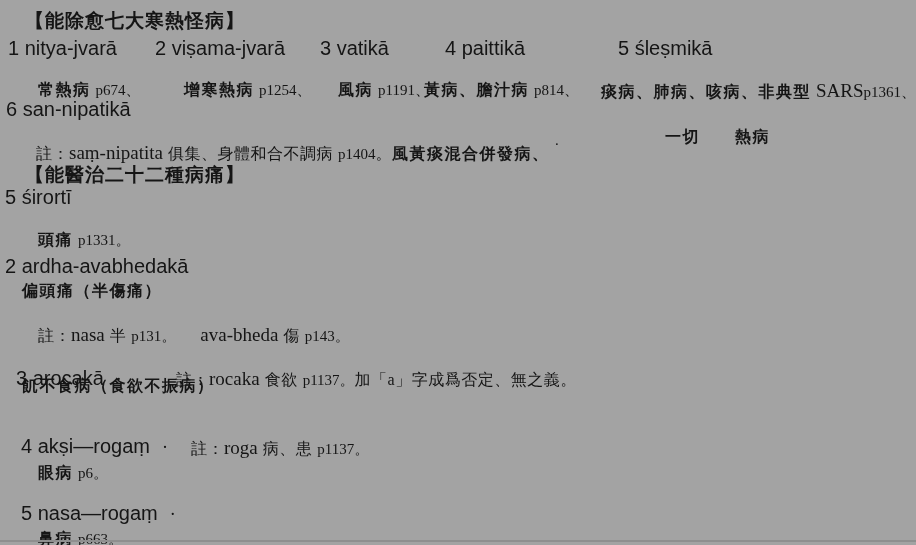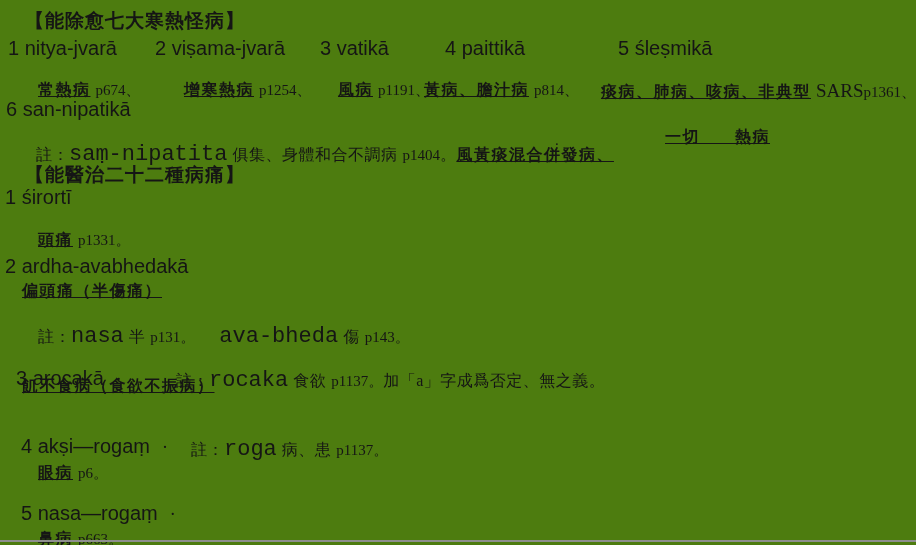--- a/index.html
+++ b/index.html
@@ -1,49 +1,48 @@
 <!DOCTYPE html>
 <html><head>
 <meta charset="utf-8">
 <style>
   html,body{margin:0;padding:0;background:#ffffff;}
   .page{
     position:relative;
     width:916px;height:545px;
-    background:#4d7c0f;
+    background:#a3a3a3;
     color:#151515;
     overflow:hidden;
     font-family:"Liberation Serif","DejaVu Serif",serif;
   }
   .abs{position:absolute;white-space:pre;}
   
   .sec-title{
     font-size:19px;font-weight:bold;letter-spacing:1px;
     font-family:"Liberation Serif","DejaVu Serif",serif;
   }
   
   .term{
     font-size:20px;
     font-family:"Liberation Sans","DejaVu Sans",sans-serif;
   }
   
   .kai{
     font-size:16px;font-weight:bold;letter-spacing:1.5px;
     font-family:"Liberation Serif","DejaVu Serif",serif;
-    text-decoration:underline;
   }
   
   .ming{
     font-size:16px;font-weight:normal;letter-spacing:0.5px;
     font-family:"Liberation Serif","DejaVu Serif",serif;
   }
   
   .lat{
-    font-size:22px;
-    font-family:Liberation Mono, monospace;
+    font-size:19px;
+    font-family:Liberation Serif, serif;
   }
   
   .ref{
     font-size:15px;
     font-family:"Liberation Serif","DejaVu Serif",serif;
     text-align:center;
   }
   .sars{
     font-size:19px;
     font-family:"Liberation Serif","DejaVu Serif",serif;
@@ -92,21 +91,21 @@
   <div class="abs term" style="left:6px;top:98px">6 san-nipatikā</div>
 
   <div class="abs" style="left:20px;top:124px">
     <span class="ming">註：</span><span class="lat">saṃ-nipatita</span><span class="ming gap">俱集、身體和合不調病</span><span class="ref gap">p1404</span><span class="ming">。</span><span class="kai">風黃痰混合併發病、</span>
   </div>
   <div class="abs dot" style="left:555px;top:132px">.</div>
   <div class="abs kai" style="left:665px;top:127px">一切　　熱病</div>
 
   <div class="abs sec-title" style="left:25px;top:162px">【能醫治二十二種病痛】</div>
 
-  <div class="abs term" style="left:5px;top:186px">1 śirortī</div>
+  <div class="abs term" style="left:5px;top:186px">5 śirortī</div>
   <div class="abs" style="left:22px;top:212px">
     <span class="kai">頭痛</span><span class="ref gap">p1331。</span>
   </div>
 
   <div class="abs term" style="left:5px;top:255px">2 ardha-avabhedakā</div>
   <div class="abs kai" style="left:22px;top:281px">偏頭痛（半傷痛）</div>
   <div class="abs" style="left:22px;top:306px">
     <span class="ming">註：</span><span class="lat">nasa</span><span class="ming gap">半</span><span class="ref gap">p131。</span><span class="lat gap2">ava-bheda</span><span class="ming gap">傷</span><span class="ref gap">p143。</span>
   </div>
 

